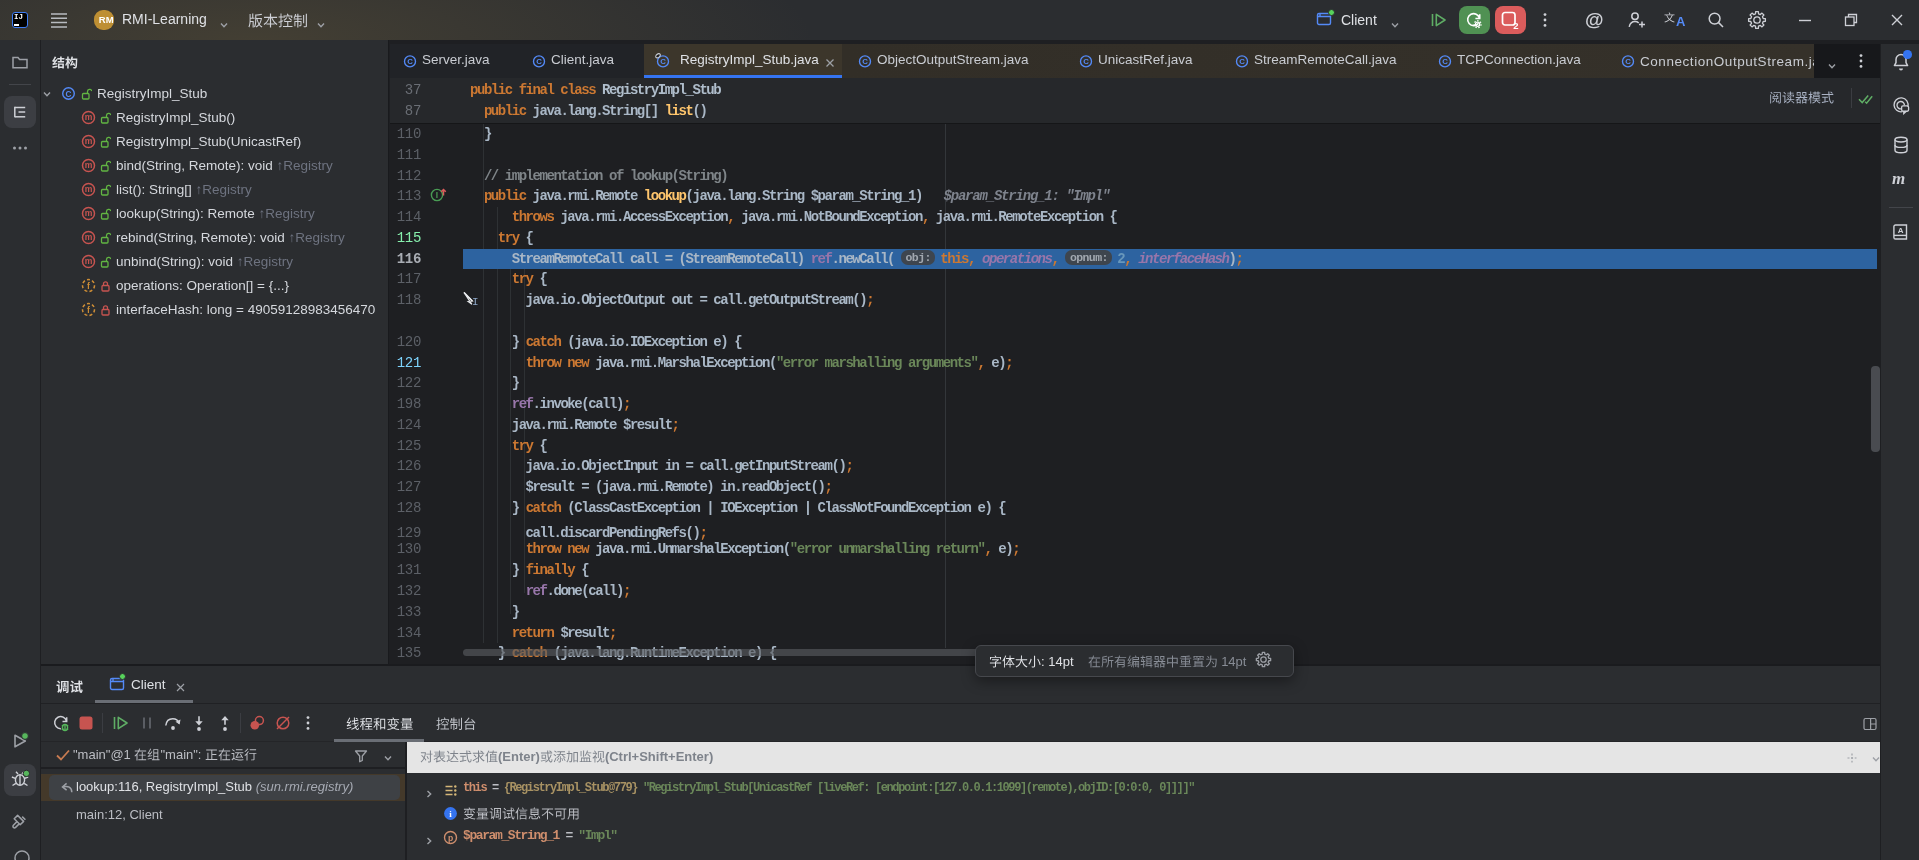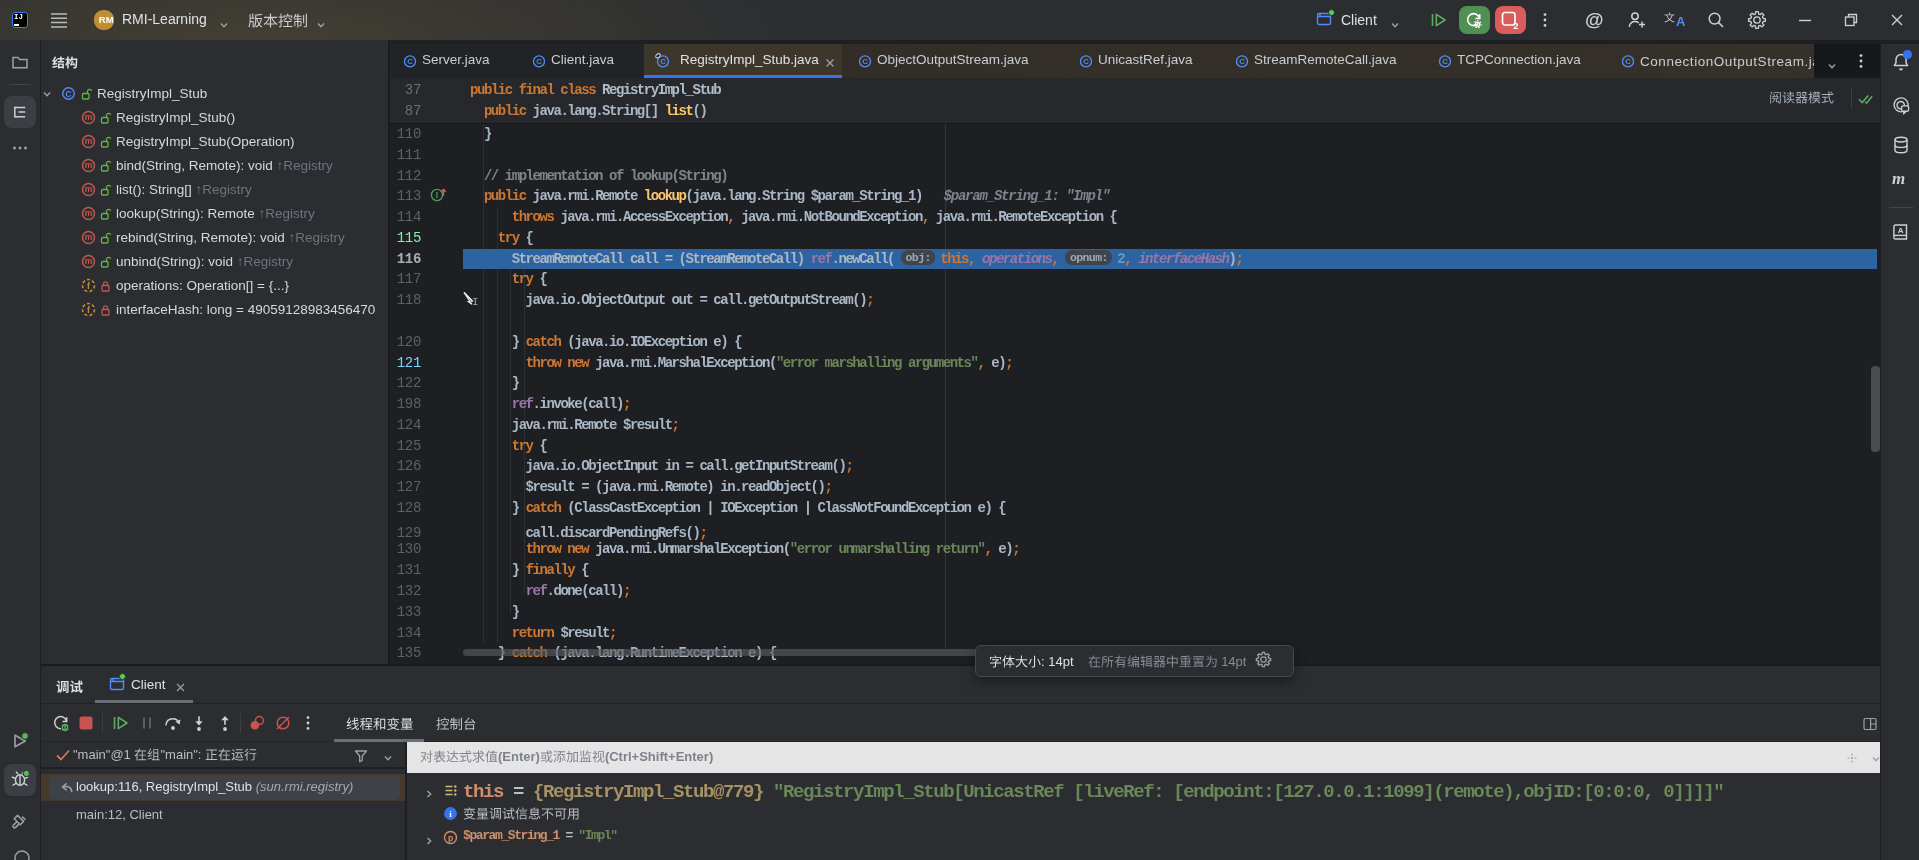--- a/index.html
+++ b/index.html
@@ -185,21 +185,21 @@
       <div class="abs" style="left:81px;top:134px"><svg width="15" height="15" viewBox="0 0 15 15" style="">
           <circle cx="7.5" cy="7.5" r="6" fill="none" stroke="#C75450" stroke-width="1.5"></circle>
           <text x="7.5" y="10.4" font-size="8.6" font-weight="bold" fill="#C75450" text-anchor="middle" font-family="Liberation Sans">m</text>
         </svg></div>
       <div class="abs" style="left:100px;top:135px"><svg width="11" height="13" viewBox="0 0 11 13" style="">
           <g fill="none" stroke="#62B543" stroke-width="1.3">
             <rect x="1.5" y="5.5" width="6.5" height="5.5" rx="1"></rect>
             <path d="M6.5 5.5V3.6a2.2 2.2 0 0 1 4.3-.6"></path>
           </g>
         </svg></div>
-      <span class="abs" style="left:116px;top:134px;font:400 13.5px 'Liberation Sans';color:#D5D8DD;white-space:nowrap">RegistryImpl_Stub(Operation)</span>
+      <span class="abs" style="left:116px;top:134px;font:400 13.5px 'Liberation Sans';color:#D5D8DD;white-space:nowrap">RegistryImpl_Stub(UnicastRef)</span>
       <div class="abs" style="left:81px;top:158px"><svg width="15" height="15" viewBox="0 0 15 15" style="">
           <circle cx="7.5" cy="7.5" r="6" fill="none" stroke="#C75450" stroke-width="1.5"></circle>
           <text x="7.5" y="10.4" font-size="8.6" font-weight="bold" fill="#C75450" text-anchor="middle" font-family="Liberation Sans">m</text>
         </svg></div>
       <div class="abs" style="left:100px;top:159px"><svg width="11" height="13" viewBox="0 0 11 13" style="">
           <g fill="none" stroke="#62B543" stroke-width="1.3">
             <rect x="1.5" y="5.5" width="6.5" height="5.5" rx="1"></rect>
             <path d="M6.5 5.5V3.6a2.2 2.2 0 0 1 4.3-.6"></path>
           </g>
         </svg></div>
@@ -571,21 +571,21 @@
   <span class="abs" style="left:36px;top:10px"><svg width="15" height="15" viewBox="0 0 15 15" style="">
           <g fill="none" stroke="#D5B778" stroke-width="1.5">
             <path d="M2.5 3.5h7M2.5 7.5h7M2.5 11.5h7"></path>
           </g>
           <g fill="#D5B778">
             <circle cx="12.3" cy="3.5" r="1.2"></circle>
             <circle cx="12.3" cy="7.5" r="1.2"></circle>
             <circle cx="12.3" cy="11.5" r="1.2"></circle>
           </g>
         </svg></span>
-  <span class="abs" style="left:56px;top:8px;white-space:nowrap;font-family:'Liberation Mono';font-weight:700;font-size:19px;letter-spacing:-1.4px;color:#CF8E6D">this <i style="color:#BCBEC4">=</i> <i style="color:#A89263">{RegistryImpl_Stub@779}</i> <i style="color:#6A8759">"RegistryImpl_Stub[UnicastRef [liveRef: [endpoint:[127.0.0.1:1099](remote),objID:[0:0:0, 0]]]]"</i></span>
+  <span class="abs" style="left:56px;top:8px;white-space:nowrap;font-family:'Liberation Mono';font-weight:700;font-size:12px;letter-spacing:-1.4px;color:#CF8E6D">this <i style="color:#BCBEC4">=</i> <i style="color:#A89263">{RegistryImpl_Stub@779}</i> <i style="color:#6A8759">"RegistryImpl_Stub[UnicastRef [liveRef: [endpoint:[127.0.0.1:1099](remote),objID:[0:0:0, 0]]]]"</i></span>
   <span class="abs" style="left:36px;top:33px"><svg width="15" height="15" viewBox="0 0 15 15" style="">
           <circle cx="7.5" cy="7.5" r="6.4" fill="#3574F0"></circle>
           <text x="7.5" y="11" font-size="9" font-weight="bold" fill="#fff" text-anchor="middle" font-family="Liberation Serif">i</text>
         </svg></span>
   <span class="abs" style="left:56px;top:31px"><svg width="117.0" height="13.0" viewBox="0 0 117.0 13.0" style="vertical-align:-1.56px;">
           <path fill="#BCBEC4" d="M2.9 3.3C2.5 4.2 1.9 5.1 1.1 5.7C1.4 5.9 1.7 6.1 1.9 6.3C2.6 5.6 3.3 4.5 3.8 3.5ZM9 3.8C9.8 4.5 10.7 5.6 11.2 6.3L12 5.8C11.5 5.1 10.6 4.1 9.7 3.3ZM5.6 0.6C5.8 1 6.1 1.5 6.3 1.8H0.9V2.7H4.5V6.7H5.5V2.7H7.5V6.7H8.5V2.7H12.1V1.8H7.4C7.2 1.4 6.9 0.8 6.6 0.4ZM1.7 7V7.9H2.8C3.5 8.9 4.4 9.8 5.5 10.5C4.1 11 2.4 11.4 0.7 11.6C0.8 11.9 1.1 12.3 1.2 12.5C3 12.2 4.9 11.7 6.5 11C8 11.8 9.9 12.2 11.9 12.5C12 12.2 12.2 11.9 12.4 11.6C10.6 11.5 8.9 11.1 7.5 10.5C8.8 9.7 10 8.7 10.7 7.4L10.1 7L9.9 7ZM3.8 7.9H9.2C8.6 8.8 7.6 9.5 6.5 10C5.4 9.5 4.5 8.7 3.8 7.9Z M16.2 2.8H22.7V3.5H16.2ZM16.2 1.5H22.7V2.2H16.2ZM15.3 0.9V4.1H23.7V0.9ZM13.7 4.7V5.4H25.3V4.7ZM16 7.9H19V8.6H16ZM20 7.9H23.1V8.6H20ZM16 6.6H19V7.3H16ZM20 6.6H23.1V7.3H20ZM13.6 11.4V12.2H25.4V11.4H20V10.6H24.3V10H20V9.2H24.1V6H15.1V9.2H19V10H14.7V10.6H19V11.4Z M27.4 1.4C28.1 2 28.9 2.9 29.3 3.4L30 2.8C29.6 2.2 28.7 1.4 28 0.8ZM26.6 4.6V5.5H28.4V10C28.4 10.7 27.9 11.2 27.7 11.5C27.8 11.6 28.2 11.9 28.3 12.1C28.4 11.9 28.8 11.6 30.5 10.3C30.3 10.9 30 11.4 29.7 11.9C29.9 12.1 30.3 12.3 30.4 12.5C31.7 10.7 31.9 8 31.9 6V2H37.1V11.3C37.1 11.5 37.1 11.6 36.9 11.6C36.7 11.6 36.1 11.6 35.4 11.5C35.5 11.8 35.7 12.2 35.7 12.4C36.6 12.4 37.2 12.4 37.5 12.3C37.9 12.1 38 11.8 38 11.3V1.1H31V6C31 7.2 30.9 8.6 30.6 10C30.5 9.8 30.4 9.5 30.3 9.3L29.3 10V4.6ZM34.1 2.4V3.5H32.7V4.2H34.1V5.5H32.4V6.3H36.6V5.5H34.9V4.2H36.3V3.5H34.9V2.4ZM32.7 7.3V11H33.4V10.4H36.2V7.3ZM33.4 8.1H35.4V9.6H33.4Z M40.6 1.4C41.2 1.9 42.1 2.8 42.4 3.3L43.1 2.6C42.7 2.1 41.9 1.3 41.2 0.8ZM49.1 1.1C49.6 1.7 50.2 2.5 50.5 3L51.2 2.5C50.9 2 50.3 1.2 49.8 0.7ZM39.6 4.6V5.5H41.5V10.2C41.5 10.8 41.1 11.2 40.8 11.3C41 11.5 41.2 11.9 41.3 12.1C41.5 11.9 41.9 11.7 44.1 10.2C44 10 43.9 9.6 43.8 9.3L42.4 10.3V4.6ZM47.7 0.6 47.8 3.2H43.5V4.2H47.8C48.1 9.1 48.7 12.4 50.3 12.4C50.8 12.4 51.3 11.9 51.6 9.7C51.4 9.6 51 9.4 50.8 9.2C50.7 10.4 50.6 11.2 50.3 11.2C49.5 11.1 49 8.2 48.8 4.2H51.5V3.2H48.8C48.7 2.4 48.7 1.5 48.7 0.6ZM43.7 10.6 44 11.6C45 11.2 46.5 10.8 47.8 10.4L47.7 9.6L46.2 10V7H47.4V6.1H43.9V7H45.3V10.2Z M57 4.5V5.3H63.3V4.5ZM57 6.4V7.2H63.3V6.4ZM56 2.7V3.5H64.3V2.7ZM59 0.8C59.4 1.4 59.8 2.1 60 2.6L60.8 2.2C60.6 1.8 60.3 1.1 59.9 0.5ZM56.8 8.3V12.5H57.6V12H62.5V12.4H63.4V8.3ZM57.6 11.2V9.1H62.5V11.2ZM55.3 0.6C54.7 2.5 53.6 4.5 52.4 5.8C52.6 6 52.9 6.5 53 6.7C53.4 6.2 53.8 5.6 54.2 5V12.5H55.1V3.4C55.5 2.6 55.9 1.7 56.2 0.8Z M68.5 4.3H74.5V5.3H68.5ZM68.5 6.1H74.5V7.1H68.5ZM68.5 2.5H74.5V3.5H68.5ZM68.4 8.8V10.9C68.4 12 68.8 12.2 70.3 12.2C70.6 12.2 73 12.2 73.3 12.2C74.6 12.2 74.9 11.9 75 10.2C74.8 10.1 74.3 10 74.1 9.8C74 11.2 73.9 11.3 73.2 11.3C72.7 11.3 70.8 11.3 70.4 11.3C69.5 11.3 69.4 11.3 69.4 10.9V8.8ZM74.9 8.9C75.5 9.8 76.1 10.9 76.4 11.6L77.3 11.2C77 10.5 76.4 9.4 75.8 8.6ZM66.9 8.8C66.6 9.6 66.1 10.7 65.6 11.4L66.5 11.9C67 11.1 67.4 10 67.8 9.2ZM70.4 8.3C71.1 8.9 71.9 9.8 72.2 10.4L73 9.9C72.6 9.3 71.9 8.5 71.2 7.9H75.5V1.7H71.6C71.8 1.4 72 1 72.2 0.6L71 0.4C70.9 0.8 70.7 1.3 70.6 1.7H67.5V7.9H71.1Z M85.3 5.2C86.8 6.3 88.8 7.8 89.7 8.8L90.5 8C89.5 7 87.5 5.6 86 4.6ZM78.9 1.4V2.4H84.7C83.4 4.7 81.2 6.9 78.6 8.1C78.8 8.3 79.1 8.7 79.2 9C81 8 82.7 6.7 84 5.2V12.5H85V3.8C85.4 3.4 85.7 2.9 85.9 2.4H90.1V1.4Z M91.7 1.4V2.4H100.7V11.1C100.7 11.3 100.6 11.4 100.3 11.4C100 11.4 99 11.5 97.9 11.4C98.1 11.7 98.3 12.2 98.3 12.5C99.6 12.5 100.5 12.5 101 12.3C101.5 12.1 101.7 11.8 101.7 11.1V2.4H103.3V1.4ZM94 5.3H97.4V8.3H94ZM93.1 4.3V10.2H94V9.2H98.4V4.3Z M106 1.4V6.1C106 8 105.9 10.3 104.4 11.9C104.6 12 105 12.3 105.2 12.5C106.2 11.4 106.6 9.9 106.8 8.5H110.1V12.4H111.1V8.5H114.6V11.2C114.6 11.4 114.5 11.5 114.2 11.5C114 11.5 113.1 11.5 112.2 11.5C112.3 11.7 112.5 12.2 112.5 12.4C113.7 12.4 114.5 12.4 114.9 12.2C115.4 12.1 115.5 11.8 115.5 11.2V1.4ZM107 2.4H110.1V4.5H107ZM114.6 2.4V4.5H111.1V2.4ZM107 5.4H110.1V7.6H106.9C106.9 7.1 107 6.6 107 6.1ZM114.6 5.4V7.6H111.1V5.4Z"></path>
         </svg></span>
   <span class="abs" style="left:17px;top:59px"><svg width="10" height="10" viewBox="0 0 10 10" style="">
           <path d="M3.5 2 6.7 5 3.5 8" fill="none" stroke="#9DA0A6" stroke-width="1.4"></path>
         </svg></span>

